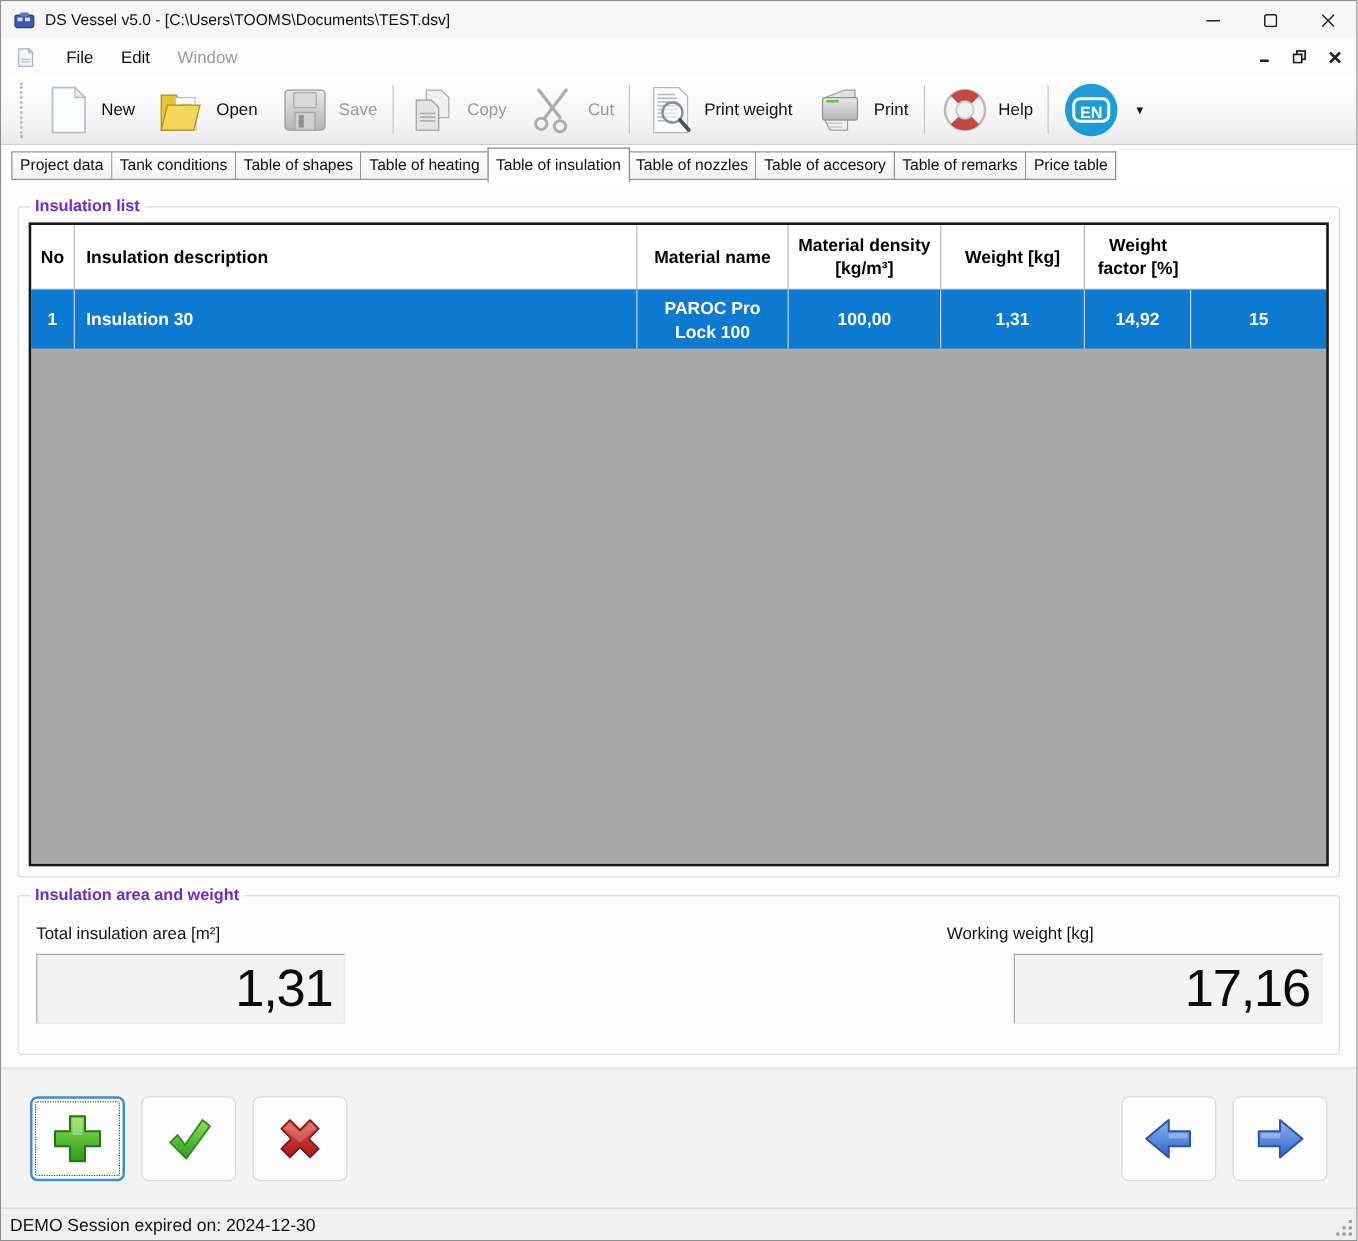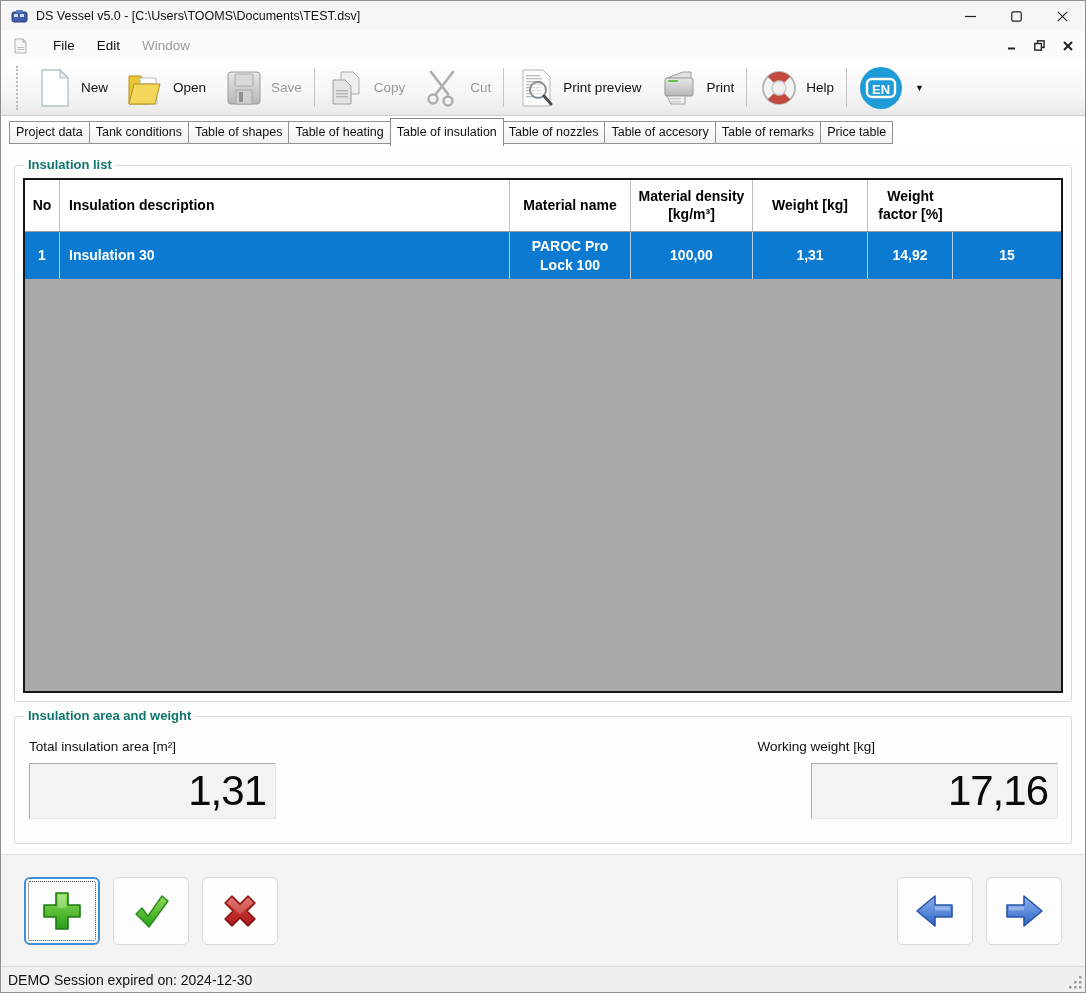--- a/index.html
+++ b/index.html
@@ -34,21 +34,21 @@
   .tsep { width:1px; align-self:stretch; margin:6px 3px; background:#c6c6c6; }
   .en-caret { font-size:9px; color:#111; margin-left:5px; }
   
   .tabstrip { height:32px; background:#ffffff; display:flex; align-items:center; padding:0 0 0 8px; flex:0 0 auto; }
   .tab { font-size:12.5px; padding:3px 6px 4px; border:1px solid #919191; border-left-width:0; background:linear-gradient(#ffffff,#f1f1f1); height:23px; white-space:nowrap; color:#111; }
   .tab:first-child { border-left-width:1px; }
   .tab.active { background:#ffffff; height:28px; padding-top:6px; border:1px solid #8a8a8a; border-bottom:none; position:relative; z-index:2; margin:0 -1px; }
   
   .content { flex:1 1 auto; background:#fdfdfd; padding:10px 13px 0; display:flex; flex-direction:column; }
   .groupbox { position:relative; border:1px solid #dcdcdc; border-radius:3px; background:#fdfdfd; }
-  .groupbox > .legend { position:absolute; top:-8px; left:9px; background:#fdfdfd; padding:0 4px; font-size:13px; font-weight:bold; color:#0f766e; line-height:1.1; }
+  .groupbox > .legend { position:absolute; top:-8px; left:9px; background:#fdfdfd; padding:0 4px; font-size:13px; font-weight:bold; color:#6d28d9; line-height:1.1; }
   .gb-list { flex:1 1 auto; margin-top:7px; }
   
   .grid { position:absolute; left:8px; right:8px; top:12px; bottom:8px; border:2px solid #161616; background:#a9a9a9; display:flex; flex-direction:column; overflow:hidden; }
   .grid-row { display:grid; grid-template-columns:35px 1fr 121px 122px 115px 85px 108px; }
   .grid-header { background:#ffffff; min-height:52px; border-bottom:1px solid #9c9c9c; }
   .grid-header .cell { font-weight:bold; font-size:14px; color:#000; display:flex; align-items:center; justify-content:center; text-align:center; border-right:1px solid #bdbdbd; padding:4px 6px; line-height:1.25; }
   .grid-header .cell:last-child { border-right:none; }
   .row-selected { background:#0d7ad2; color:#fff; min-height:47px; }
   .row-selected .cell { font-weight:bold; font-size:14px; display:flex; align-items:center; justify-content:center; text-align:center; border-right:1px solid #b9cede; padding:2px 6px; line-height:1.3; }
   .row-selected .cell:last-child { border-right:none; }
@@ -216,21 +216,21 @@
           <rect x="10" y="13" width="16" height="1.3"></rect>
           <rect x="10" y="16" width="16" height="1.3"></rect>
           <rect x="10" y="19" width="16" height="1.3"></rect>
           <rect x="10" y="22" width="16" height="1.3"></rect>
           <rect x="10" y="25" width="16" height="1.3"></rect>
           <rect x="10" y="28" width="12" height="1.3"></rect>
         </g>
       <circle cx="22" cy="22" r="8" fill="rgba(255,255,255,0.55)" stroke="#8a9096" stroke-width="2"></circle>
       <line x1="28" y1="28" x2="35" y2="36" stroke="#4a4f54" stroke-width="3" stroke-linecap="round"></line>
     </svg>
-    <span>Print preview</span>
+    <span>Print weight</span>
   </div>
 
   <div class="tbtn">
     <svg viewBox="0 0 40 40">
       <path d="M8 10 L24 4 h8 v8 z" fill="#dfe2e5" stroke="#9aa0a4"></path>
       <rect x="6" y="10" width="28" height="18" rx="2" fill="url(#gGray)" stroke="#8f959a"></rect>
       <rect x="9" y="12" width="10" height="2" rx="1" fill="#57c443"></rect>
       <path d="M8 28 h18 v8 h-14 z" fill="#f2f2f2" stroke="#9aa0a4"></path>
       <rect x="10" y="30" width="12" height="1.2" fill="#c4c9cc"></rect>
         <rect x="10" y="33" width="12" height="1.2" fill="#c4c9cc"></rect>

